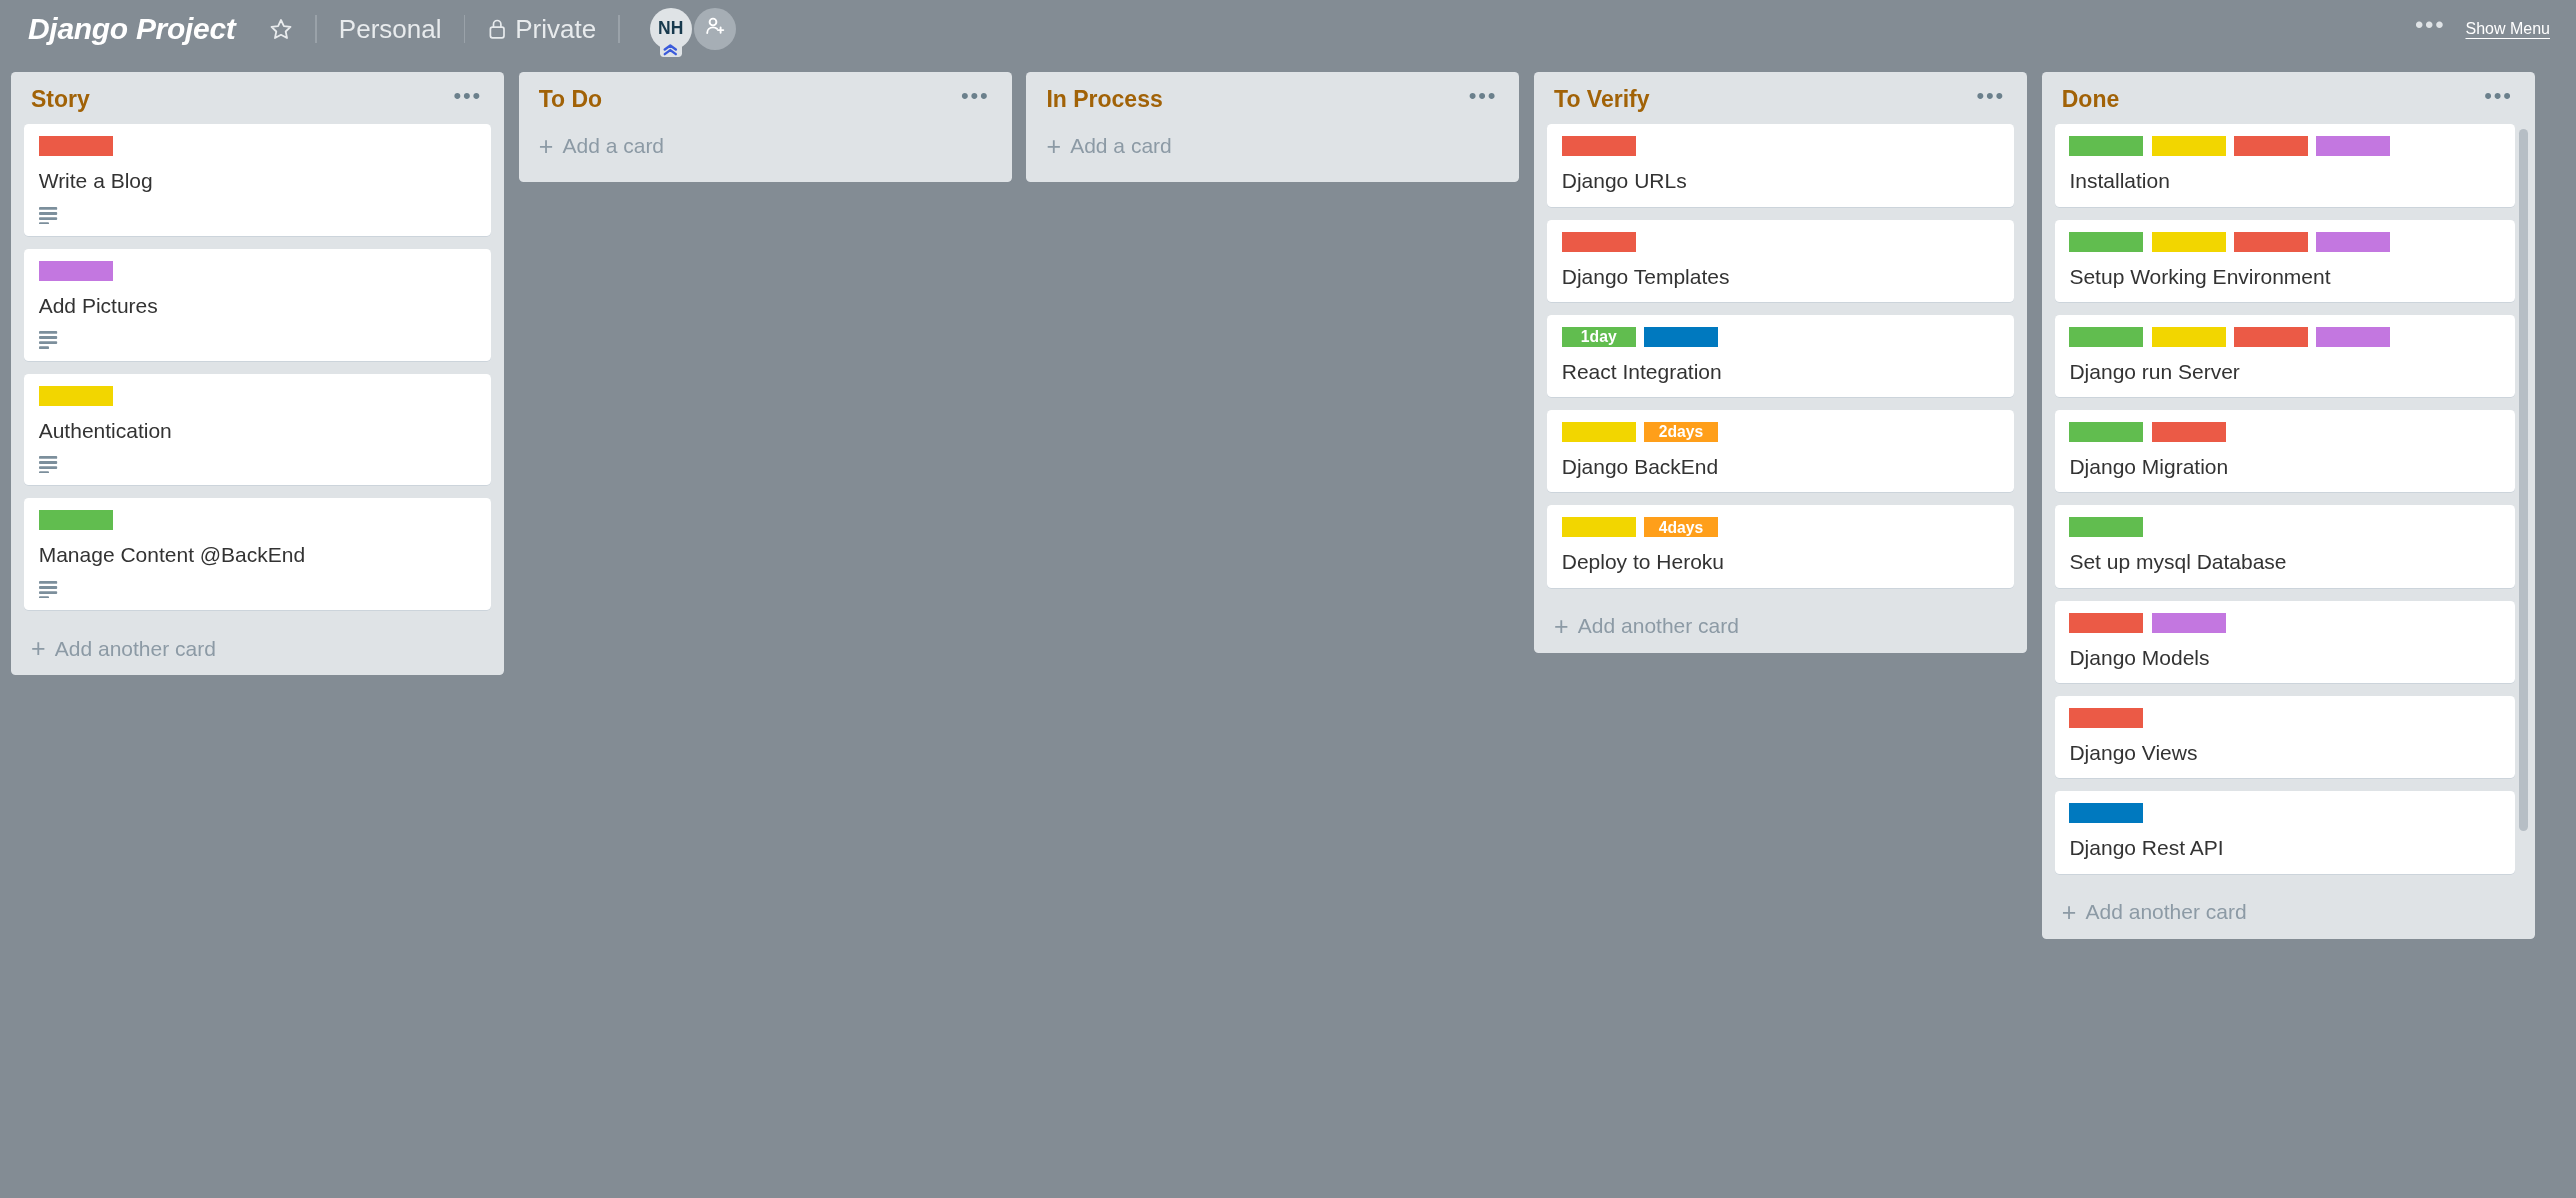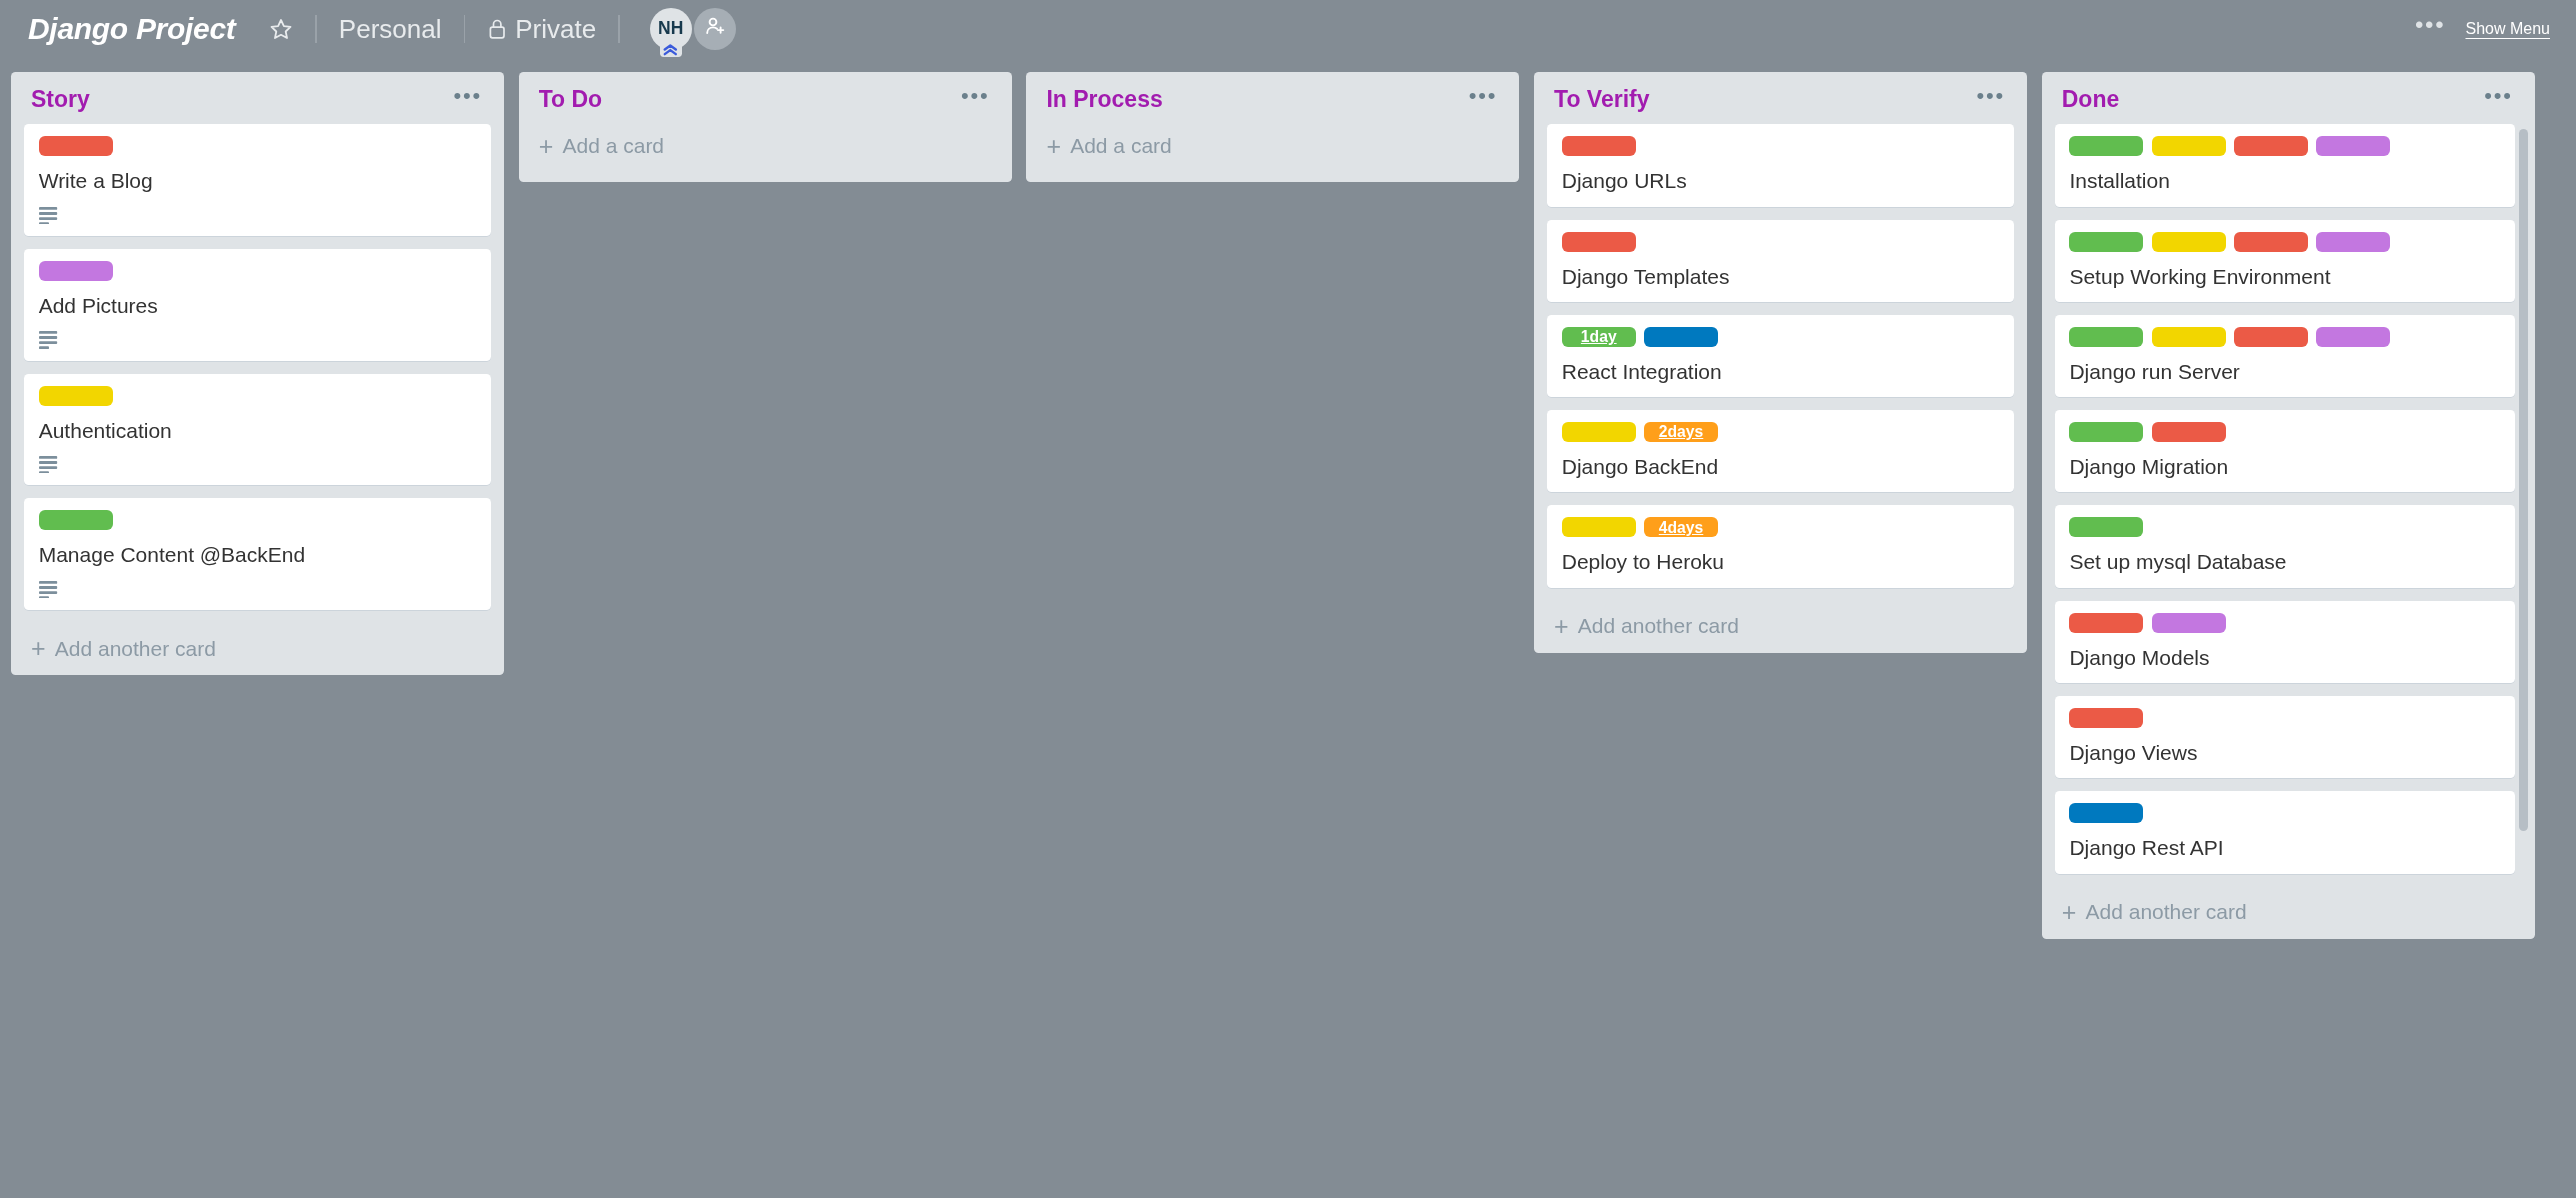--- a/index.html
+++ b/index.html
@@ -151,21 +151,21 @@
     display: flex;
     align-items: center;
     justify-content: space-between;
     padding: 16.6px 18.4px 13px 20px;
     flex: none;
   }
 
   .list-title {
     font-size: 23px;
     font-weight: bold;
-    color: #a21caf;
+    color: #a16207;
     line-height: 1;
   }
 
   .list-dots {
     color: #6b808c;
     font-size: 22px;
     letter-spacing: 1.8px;
     line-height: 0.3;
     padding-bottom: 6.4px;
     padding-right: 3.7px;
@@ -191,30 +191,29 @@
   .labels {
     display: flex;
     flex-wrap: wrap;
     gap: 6.4px 8.3px;
     margin-bottom: 11px;
   }
 
   .label {
     height: 20px;
     min-width: 74px;
-    border-radius: 6px;
+    border-radius: 0;
     display: inline-flex;
     align-items: center;
     justify-content: center;
     color: #ffffff;
     font-size: 15.7px;
     font-weight: bold;
     padding: 0 8.3px;
     line-height: 1;
-    text-decoration: underline;
   }
   .label.blank { padding: 0; }
 
   .card-title {
     font-size: 21px;
     color: #333333;
     line-height: 1.3;
     word-wrap: break-word;
   }
 

